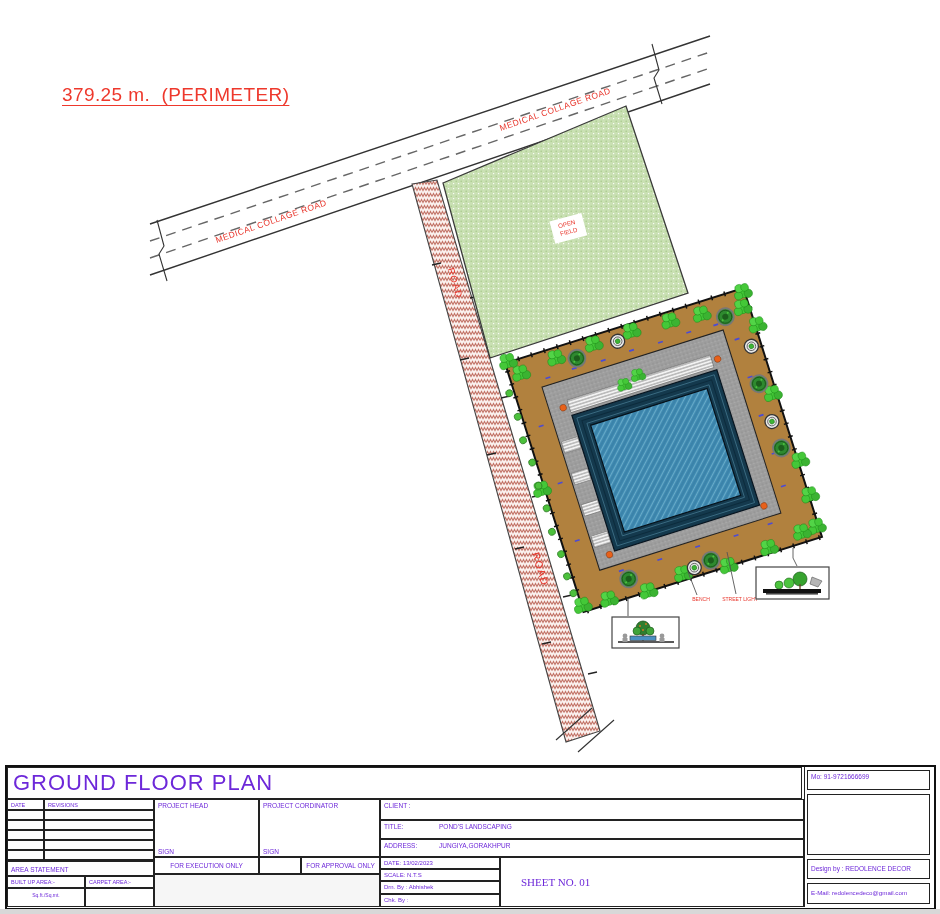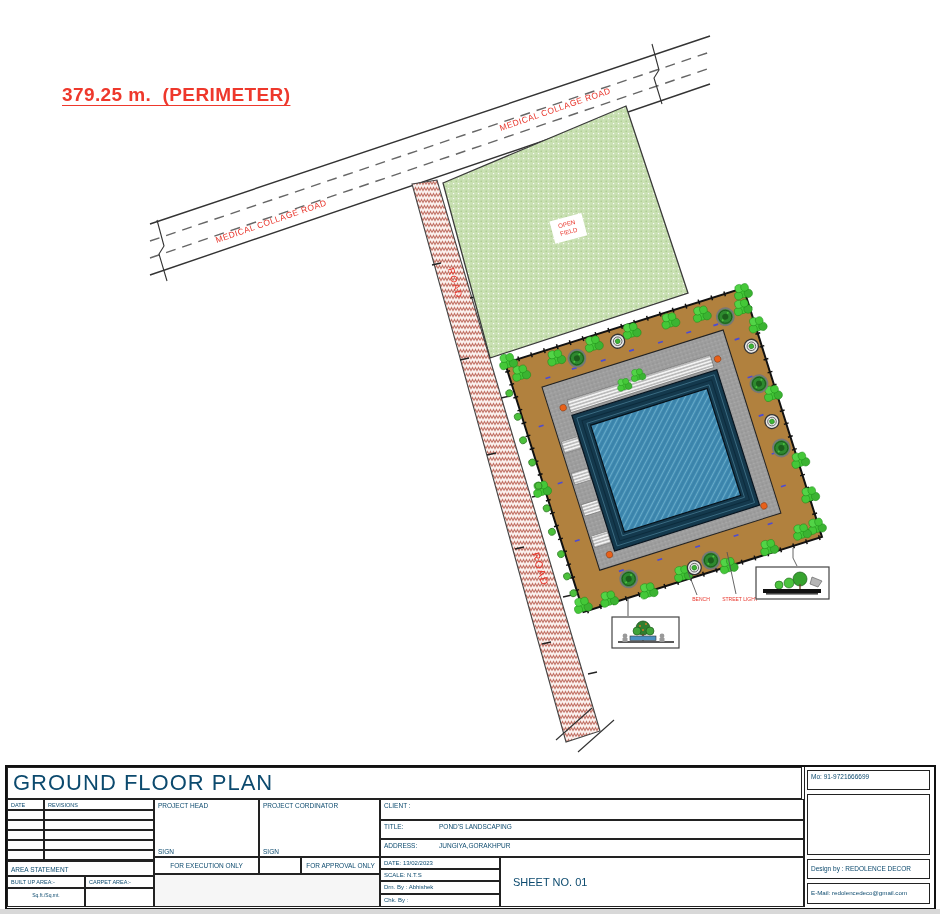--- a/index.html
+++ b/index.html
@@ -1,26 +1,26 @@
 <!DOCTYPE html>
 <html><head>
 <meta charset="utf-8">
 <style>
   html,body{margin:0;padding:0;background:#fff;}
   .page{position:relative;width:940px;height:914px;background:#fff;overflow:hidden;
         font-family:"Liberation Sans",sans-serif;}
   svg{position:absolute;left:0;top:0;}
-  .ann{position:absolute;color:#ee382c;font-size:19px;font-weight:700;letter-spacing:.4px;
+  .ann{position:absolute;color:#ee382c;font-size:19px;font-weight:400;letter-spacing:.4px;
        text-decoration:underline;text-underline-offset:4px;white-space:pre;}
   .ann1{left:62px;top:84px;}
   .ann2{left:70px;top:112px;}
   
   .tblock{position:absolute;left:5px;top:765px;width:931px;height:145px;border:2.5px solid #111;
           box-sizing:border-box;background:#fff;}
-  .cell{position:absolute;border:1px solid #222;box-sizing:border-box;font-size:6.5px;color:#0c4a6e;
+  .cell{position:absolute;border:1px solid #222;box-sizing:border-box;font-size:6.5px;color:#6d28d9;
         overflow:hidden;white-space:nowrap;}
   .pad{padding:2px 0 0 3px;}
   .cent{display:flex;align-items:center;justify-content:center;}
   .gfp{font-size:22px;letter-spacing:1px;padding:2px 0 0 5px;font-weight:500;}
   .signlbl{position:absolute;left:3px;bottom:1px;}
   .toplbl{position:absolute;left:3px;top:2px;}
   .kv .v{position:absolute;left:58px;top:2px;}
   .graycell{background:#f6f6f6;}
   .botstrip{position:absolute;left:0;top:909px;width:940px;height:5px;background:#d8d8d8;}
 </style>
@@ -285,21 +285,21 @@
       <span class="v">POND'S LANDSCAPING</span>
     </div>
     <div class="cell kv" style="left:373px;top:72px;width:424px;height:18px;">
       <span class="toplbl">ADDRESS:</span>
       <span class="v">JUNGIYA,GORAKHPUR</span>
     </div>
     <div class="cell pad" style="left:373px;top:90px;width:120px;height:12px;font-size:6px;">DATE: 13/02/2023</div>
     <div class="cell pad" style="left:373px;top:102px;width:120px;height:12px;font-size:6px;">SCALE: N.T.S</div>
     <div class="cell pad" style="left:373px;top:114px;width:120px;height:13px;font-size:6px;">Drn. By : Abhishek</div>
     <div class="cell pad" style="left:373px;top:127px;width:120px;height:13px;font-size:6px;">Chk. By :</div>
-    <div class="cell" style="left:493px;top:90px;width:304px;height:50px;font-size:11px;display:flex;align-items:center;padding-left:12px;">SHEET NO. 01</div>
+    <div class="cell" style="left:493px;top:90px;width:304px;height:50px;font-size:11px;display:flex;align-items:center;padding-left:20px;font-family:Liberation Serif, serif;">SHEET NO. 01</div>
 
     <div class="cell" style="left:797px;top:0;width:129px;height:140px;border-width:0 0 0 1px;"></div>
     <div class="cell pad" style="left:800px;top:3px;width:123px;height:20px;font-size:6.5px;">Mo: 91-9721666699</div>
     <div class="cell" style="left:800px;top:27px;width:123px;height:61px;"></div>
     <div class="cell pad" style="left:800px;top:92px;width:123px;height:20px;padding-top:5px;">Design by : REDOLENCE DECOR</div>
     <div class="cell pad" style="left:800px;top:116px;width:123px;height:21px;font-size:6.2px;padding-top:5px;">E-Mail: redolencedeco@gmail.com</div>
   </div>
 
   <div class="botstrip"></div>
 </div>

